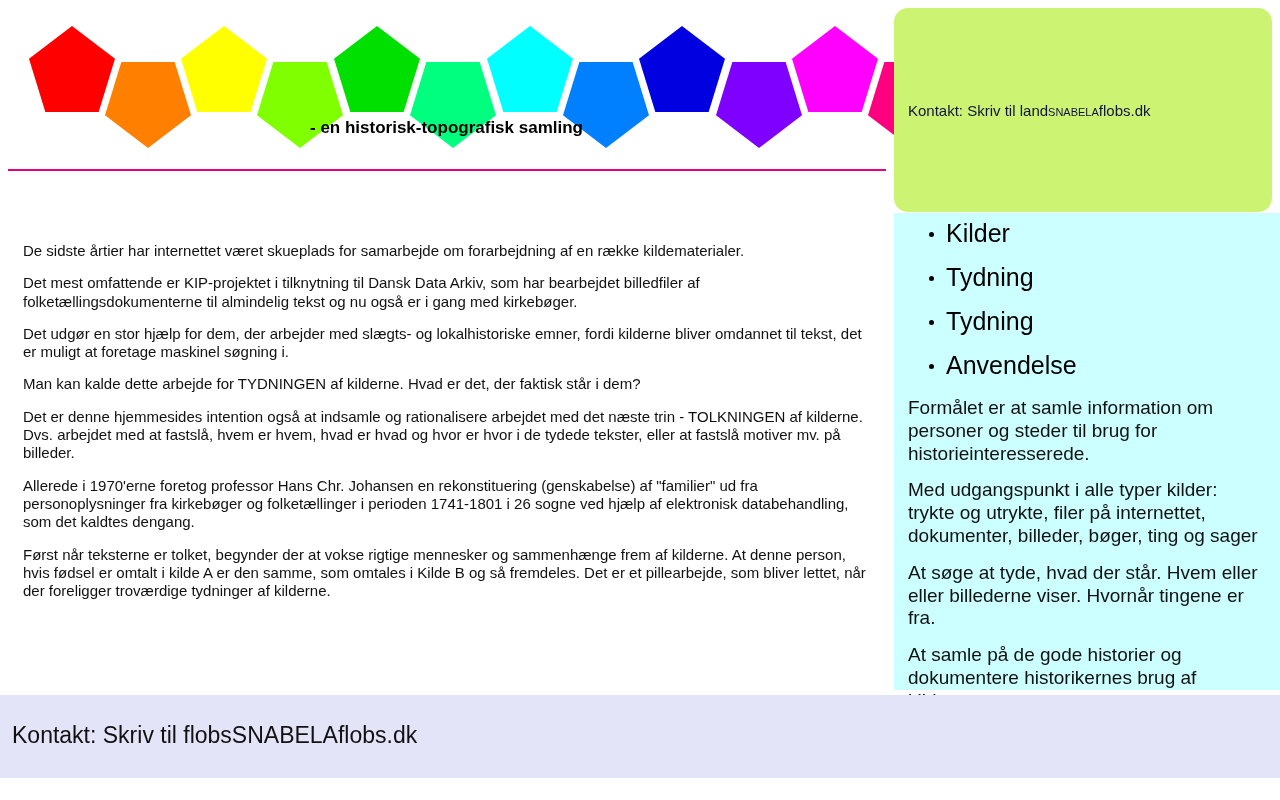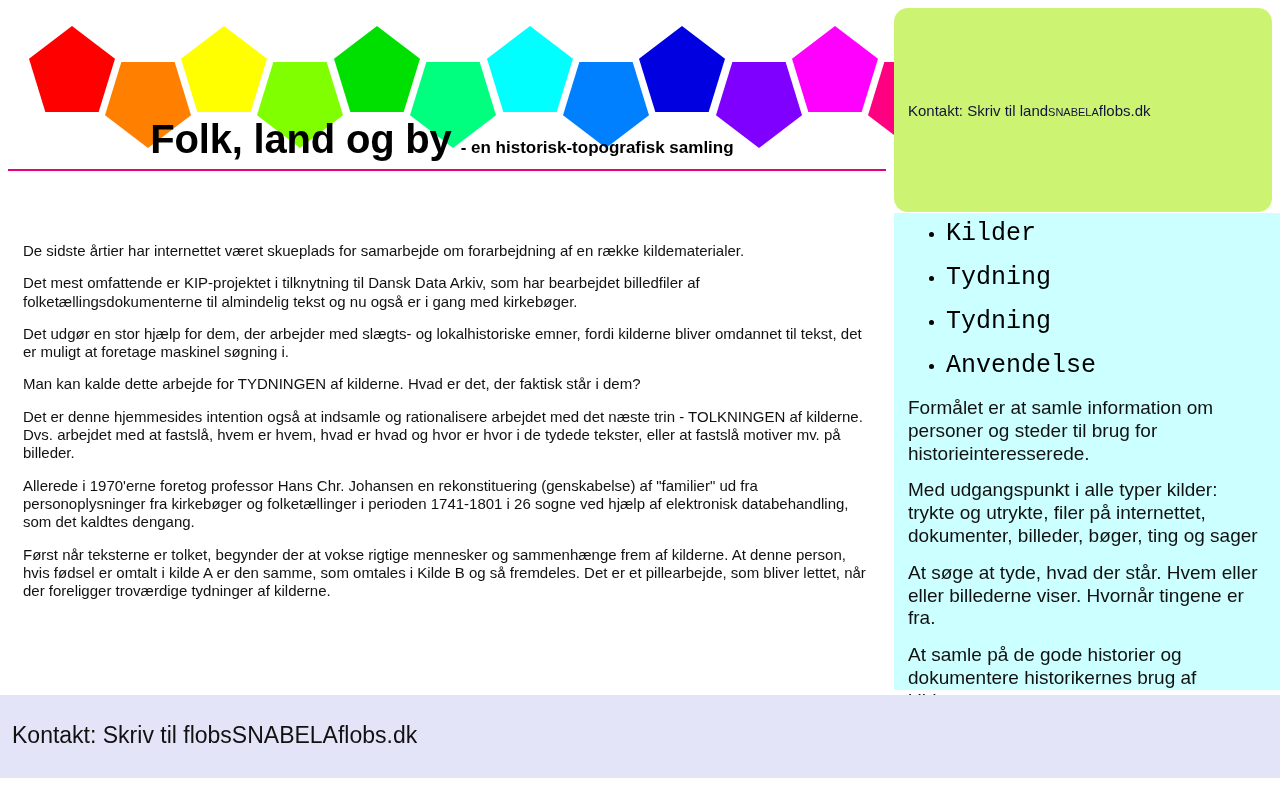--- a/index.html
+++ b/index.html
@@ -155,21 +155,20 @@
     margin: 0 0 10px 0;
     padding: 0 0 0 38px;
   }
 
   #sidebar-menu li {
     position: relative;
     font-size: 25px;
     line-height: 1;
     color: #000000;
     margin: 0 0 19px 0;
-    font-family: Liberation Mono, monospace;
   }
 
   #sidebar-menu li::before {
     content: "";
     position: absolute;
     left: -17px;
     top: 11px;
     width: 5px;
     height: 5px;
     background: #000000;
@@ -218,21 +217,20 @@
         <div class="pentagon down" style="left: 410px; background: rgb(0, 255, 127);"></div>
         <div class="pentagon up" style="left: 487px; background: rgb(0, 255, 255);"></div>
         <div class="pentagon down" style="left: 563px; background: rgb(0, 128, 255);"></div>
         <div class="pentagon up" style="left: 639px; background: rgb(0, 0, 224);"></div>
         <div class="pentagon down" style="left: 716px; background: rgb(127, 0, 255);"></div>
         <div class="pentagon up" style="left: 792px; background: rgb(255, 0, 255);"></div>
         <div class="pentagon down" style="left: 868px; background: rgb(255, 0, 128);"></div>
       </div>
 
     <div id="title-wrap">
-      <span id="main-title">Folk, land og by</span>
       <span id="subtitle">- en historisk-topografisk samling</span>
     </div>
   </div>
   <hr id="banner-rule">
 
   <div id="article">
       <p>De sidste årtier har internettet været skueplads for samarbejde om forarbejdning af en række kildematerialer.</p>
       <p>Det mest omfattende er KIP-projektet i tilknytning til Dansk Data Arkiv, som har bearbejdet billedfiler af folketællingsdokumenterne til almindelig tekst og nu også er i gang med kirkebøger.</p>
       <p>Det udgør en stor hjælp for dem, der arbejder med slægts- og lokalhistoriske emner, fordi kilderne bliver omdannet til tekst, det er muligt at foretage maskinel søgning i.</p>
       <p>Man kan kalde dette arbejde for TYDNINGEN af kilderne. Hvad er det, der faktisk står i dem?</p>

